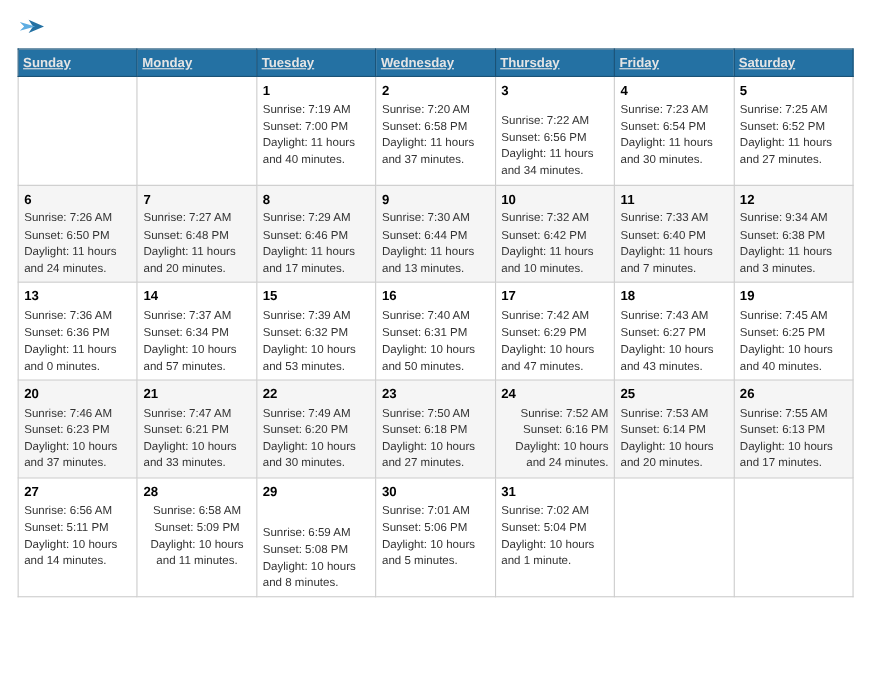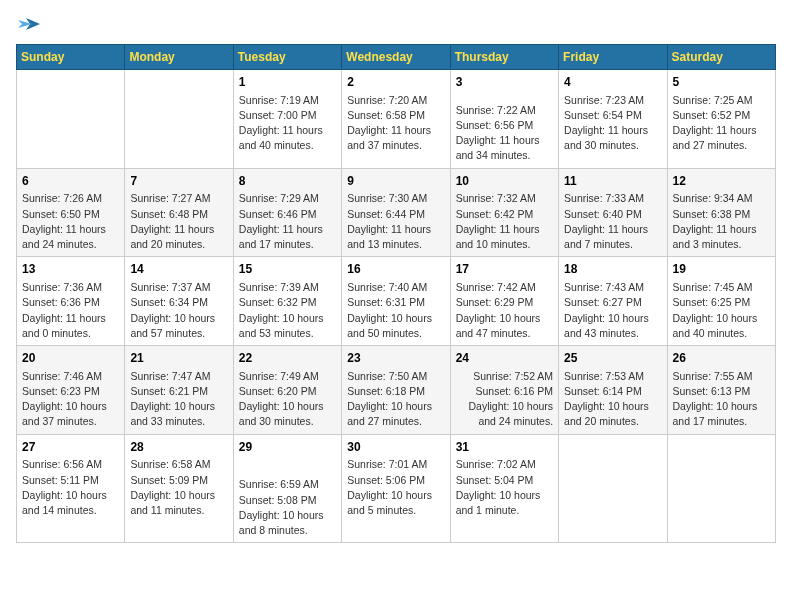--- a/index.html
+++ b/index.html
@@ -34,26 +34,27 @@
       font-size: 16px;
       color: #555;
     }
     .calendar {
       width: 100%;
       border-collapse: collapse;
       font-size: 11px;
     }
     .calendar thead th {
       background-color: #2471a3;
-      color: #fde047;
+      color: #e5e5e5;
       padding: 5px 4px;
       text-align: left;
       font-size: 12px;
       font-weight: bold;
       border: 1px solid #1a5276;
+      text-decoration: underline;
     }
     .calendar tbody td {
       border: 1px solid #ccc;
       padding: 4px 5px;
       vertical-align: top;
       width: 108px;
       min-height: 80px;
       background: #fff;
       line-height: 1.4;
     }
@@ -296,21 +297,21 @@
       </tr>
       <tr>
         <td>
           <span class="day-number">27</span>
           <div class="day-info" style="white-space: pre-line;">Sunrise: 6:56 AM
 Sunset: 5:11 PM
 Daylight: 10 hours and 14 minutes.</div>
         </td>
         <td>
           <span class="day-number">28</span>
-          <div class="day-info" style="white-space: pre-line;">Sunrise: 6:58 AM
+          <div class="day-info" style="white-space: pre-line; text-align: center;">Sunrise: 6:58 AM
 Sunset: 5:09 PM
 Daylight: 10 hours and 11 minutes.</div>
         </td>
         <td>
           <span class="day-number">29</span>
           <div class="day-info" style="white-space: pre-line; margin-top: 22px;">Sunrise: 6:59 AM
 Sunset: 5:08 PM
 Daylight: 10 hours and 8 minutes.</div>
         </td>
         <td>

